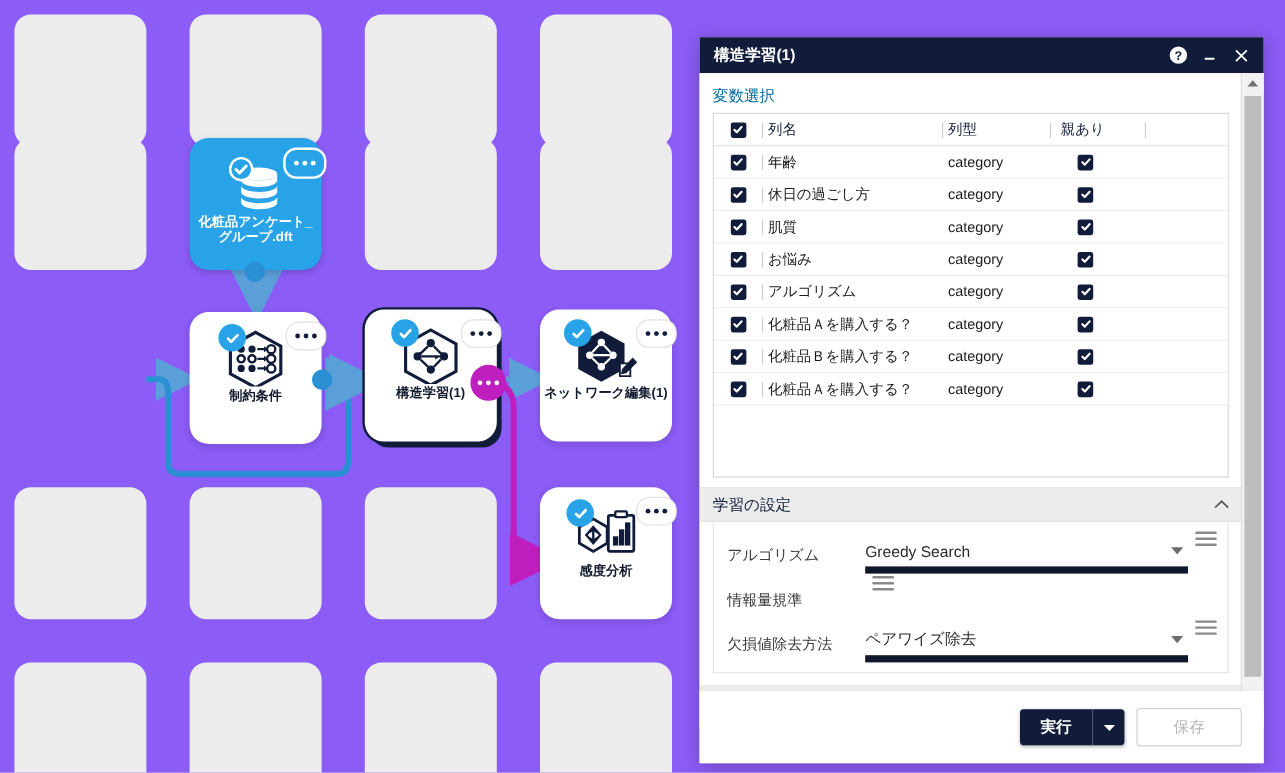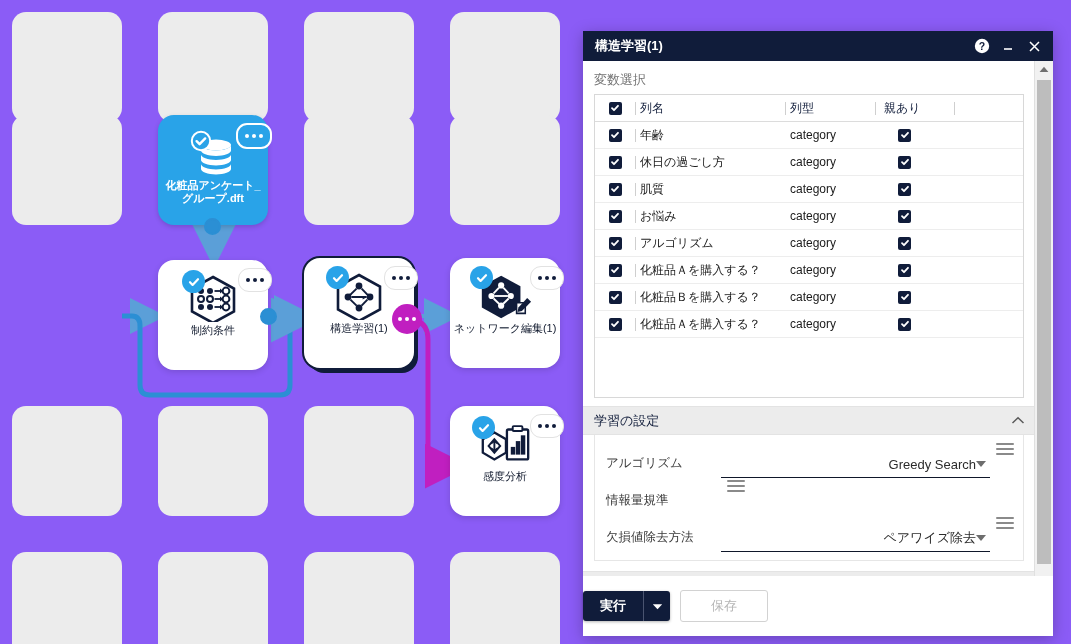--- a/index.html
+++ b/index.html
@@ -25,21 +25,21 @@
   .node.data .body{background:#29a3e8;box-shadow:0 2px 5px rgba(0,0,0,.16);}
   .node.proc .body{background:#ffffff;box-shadow:0 2px 6px rgba(0,0,0,.14);}
   .node.selected .body{box-shadow:4px 5px 0 0 #101c3a, 0 0 0 2px #101c3a;}
   .node.selbox .body{box-shadow:0 0 0 2px #1a77c4, 0 2px 5px rgba(0,0,0,.16);}
 
   .node .iconwrap{position:relative;margin-top:14px;width:56px;height:48px;
     display:flex;align-items:center;justify-content:center;}
   .node .label{font-size:11px;line-height:13px;text-align:center;width:104px;margin-top:2px;
     font-weight:bold;word-break:break-all;}
   .node.data .label{color:#ffffff;}
-  .node.proc .label{color:#111a2e;font-weight:normal;}
+  .node.proc .label{color:#111a2e;font-weight:bold;}
 
   .chk{position:absolute;left:-4px;top:-6px;width:23px;height:23px;border-radius:50%;
     display:flex;align-items:center;justify-content:center;}
   .chk.onwhite{background:#29a3e8;}
   .chk svg{display:block;}
 
   .dots{position:absolute;top:8px;right:-4px;height:22px;padding:0 7px;border-radius:11px;
     display:flex;align-items:center;gap:3px;}
   .dots i{width:4px;height:4px;border-radius:50%;display:block;}
   .dots.onblue{border:2px solid #fff;background:#29a3e8;}
@@ -56,21 +56,21 @@
   
   #dialog{position:absolute;left:583px;top:31px;width:470px;height:605px;
     background:#ffffff;box-shadow:0 3px 14px rgba(0,0,0,.25);}
   #titlebar{height:30px;background:#101c3a;display:flex;align-items:center;padding:0 6px 0 12px;}
   #titlebar .t{color:#fff;font-size:13px;font-weight:bold;flex:1;}
   .winbtn{width:26px;height:26px;display:flex;align-items:center;justify-content:center;color:#fff;}
   .winbtn svg{display:block;}
 
   #dlgbody{position:absolute;left:0;top:30px;width:470px;height:545px;}
   #scrollarea{position:absolute;left:0;top:0;width:452px;height:545px;overflow:hidden;background:#fff;}
-  .seclabel{font-size:13px;color:#737373;padding:10px 0 5px 11px;}
+  .seclabel{font-size:13px;color:#0369a1;padding:10px 0 5px 11px;}
 
   #tablebox{margin:0 11px;border:1px solid #d8d8d8;background:#fff;height:304px;box-sizing:border-box;}
   .thead{display:flex;align-items:center;height:26px;border-bottom:1px solid #dcdcdc;background:#fff;}
   .trow{display:flex;align-items:center;height:26px;border-bottom:1px solid #ededed;background:#fff;}
   .c-chk{width:40px;display:flex;justify-content:center;align-items:center;}
   .c-name{width:145px;font-size:12px;color:#1a1a1a;padding-left:4px;}
   .c-type{width:85px;font-size:12px;color:#1a1a1a;padding-left:4px;}
   .c-par{width:70px;display:flex;justify-content:flex-start;padding-left:22px;}
   .sep{width:1px;height:13px;background:#cfcfcf;}
   .thead .c-name,.thead .c-type,.thead .c-par{font-size:12px;color:#101c3a;}
@@ -81,36 +81,36 @@
   .cb svg{display:block;}
 
   
   .acc{margin-top:8px;border-top:1px solid #e3e3e3;}
   .acchead{height:27px;background:#ececec;display:flex;align-items:center;padding:0 10px 0 11px;
     font-size:13px;color:#101c3a;border-bottom:1px solid #e3e3e3;}
   .acchead .sp{flex:1;}
   .accbody{padding:6px 0 8px 0;background:#fff;border:1px solid #e6e6e6;border-top:none;margin:0 11px;}
   .frow{display:flex;align-items:flex-end;height:37px;padding:0 0 0 11px;}
   .flabel{width:115px;font-size:12.5px;color:#3a3a3a;padding-bottom:6px;}
-  .fctl{flex:1;position:relative;border-bottom:1px solid #0f172a;height:26px;display:flex;align-items:center;text-align:right;}
+  .fctl{flex:1;position:relative;border-bottom:6px solid #0f172a;height:26px;display:flex;align-items:center;}
   .fval{font-size:13px;color:#2b2b2b;flex:1;}
   .caret{width:0;height:0;border-left:5px solid transparent;border-right:5px solid transparent;
     border-top:6px solid #6d6d6d;margin-right:4px;}
   .burger{width:18px;margin:0 9px 0 6px;align-self:flex-start;padding-top:2px;}
   .burger span{display:block;height:2px;background:#8a8a8a;margin-bottom:3px;border-radius:1px;}
 
   
   #vscroll{position:absolute;right:0;top:0;width:18px;height:545px;background:#f1f1f1;
     border-left:1px solid #e0e0e0;}
   .sbtn{height:17px;display:flex;align-items:center;justify-content:center;background:#f1f1f1;}
   #thumb{position:absolute;left:2px;top:19px;width:14px;height:484px;background:#bdbdbd;}
 
   
   #footer{position:absolute;left:0;bottom:0;width:470px;height:60px;background:#fff;
-    display:flex;align-items:center;padding-right:18px;box-sizing:border-box;gap:10px;}
+    display:flex;align-items:center;justify-content:flex-end;padding-right:18px;box-sizing:border-box;gap:10px;}
   #runbtn{display:flex;height:30px;border-radius:3px;overflow:hidden;background:#101c3a;
     box-shadow:0 1px 3px rgba(0,0,0,.3);}
   #runbtn .main{padding:0 17px;color:#fff;font-size:13px;display:flex;align-items:center;font-weight:bold;}
   #runbtn .div{width:1px;background:#4a5470;}
   #runbtn .arrow{width:26px;display:flex;align-items:center;justify-content:center;}
   #savebtn{height:30px;min-width:58px;padding:0 14px;border:1px solid #d2d2d2;border-radius:3px;
     background:#fff;color:#b5b5b5;font-size:13px;display:flex;align-items:center;justify-content:center;}
 </style>
 </head>
 <body>

